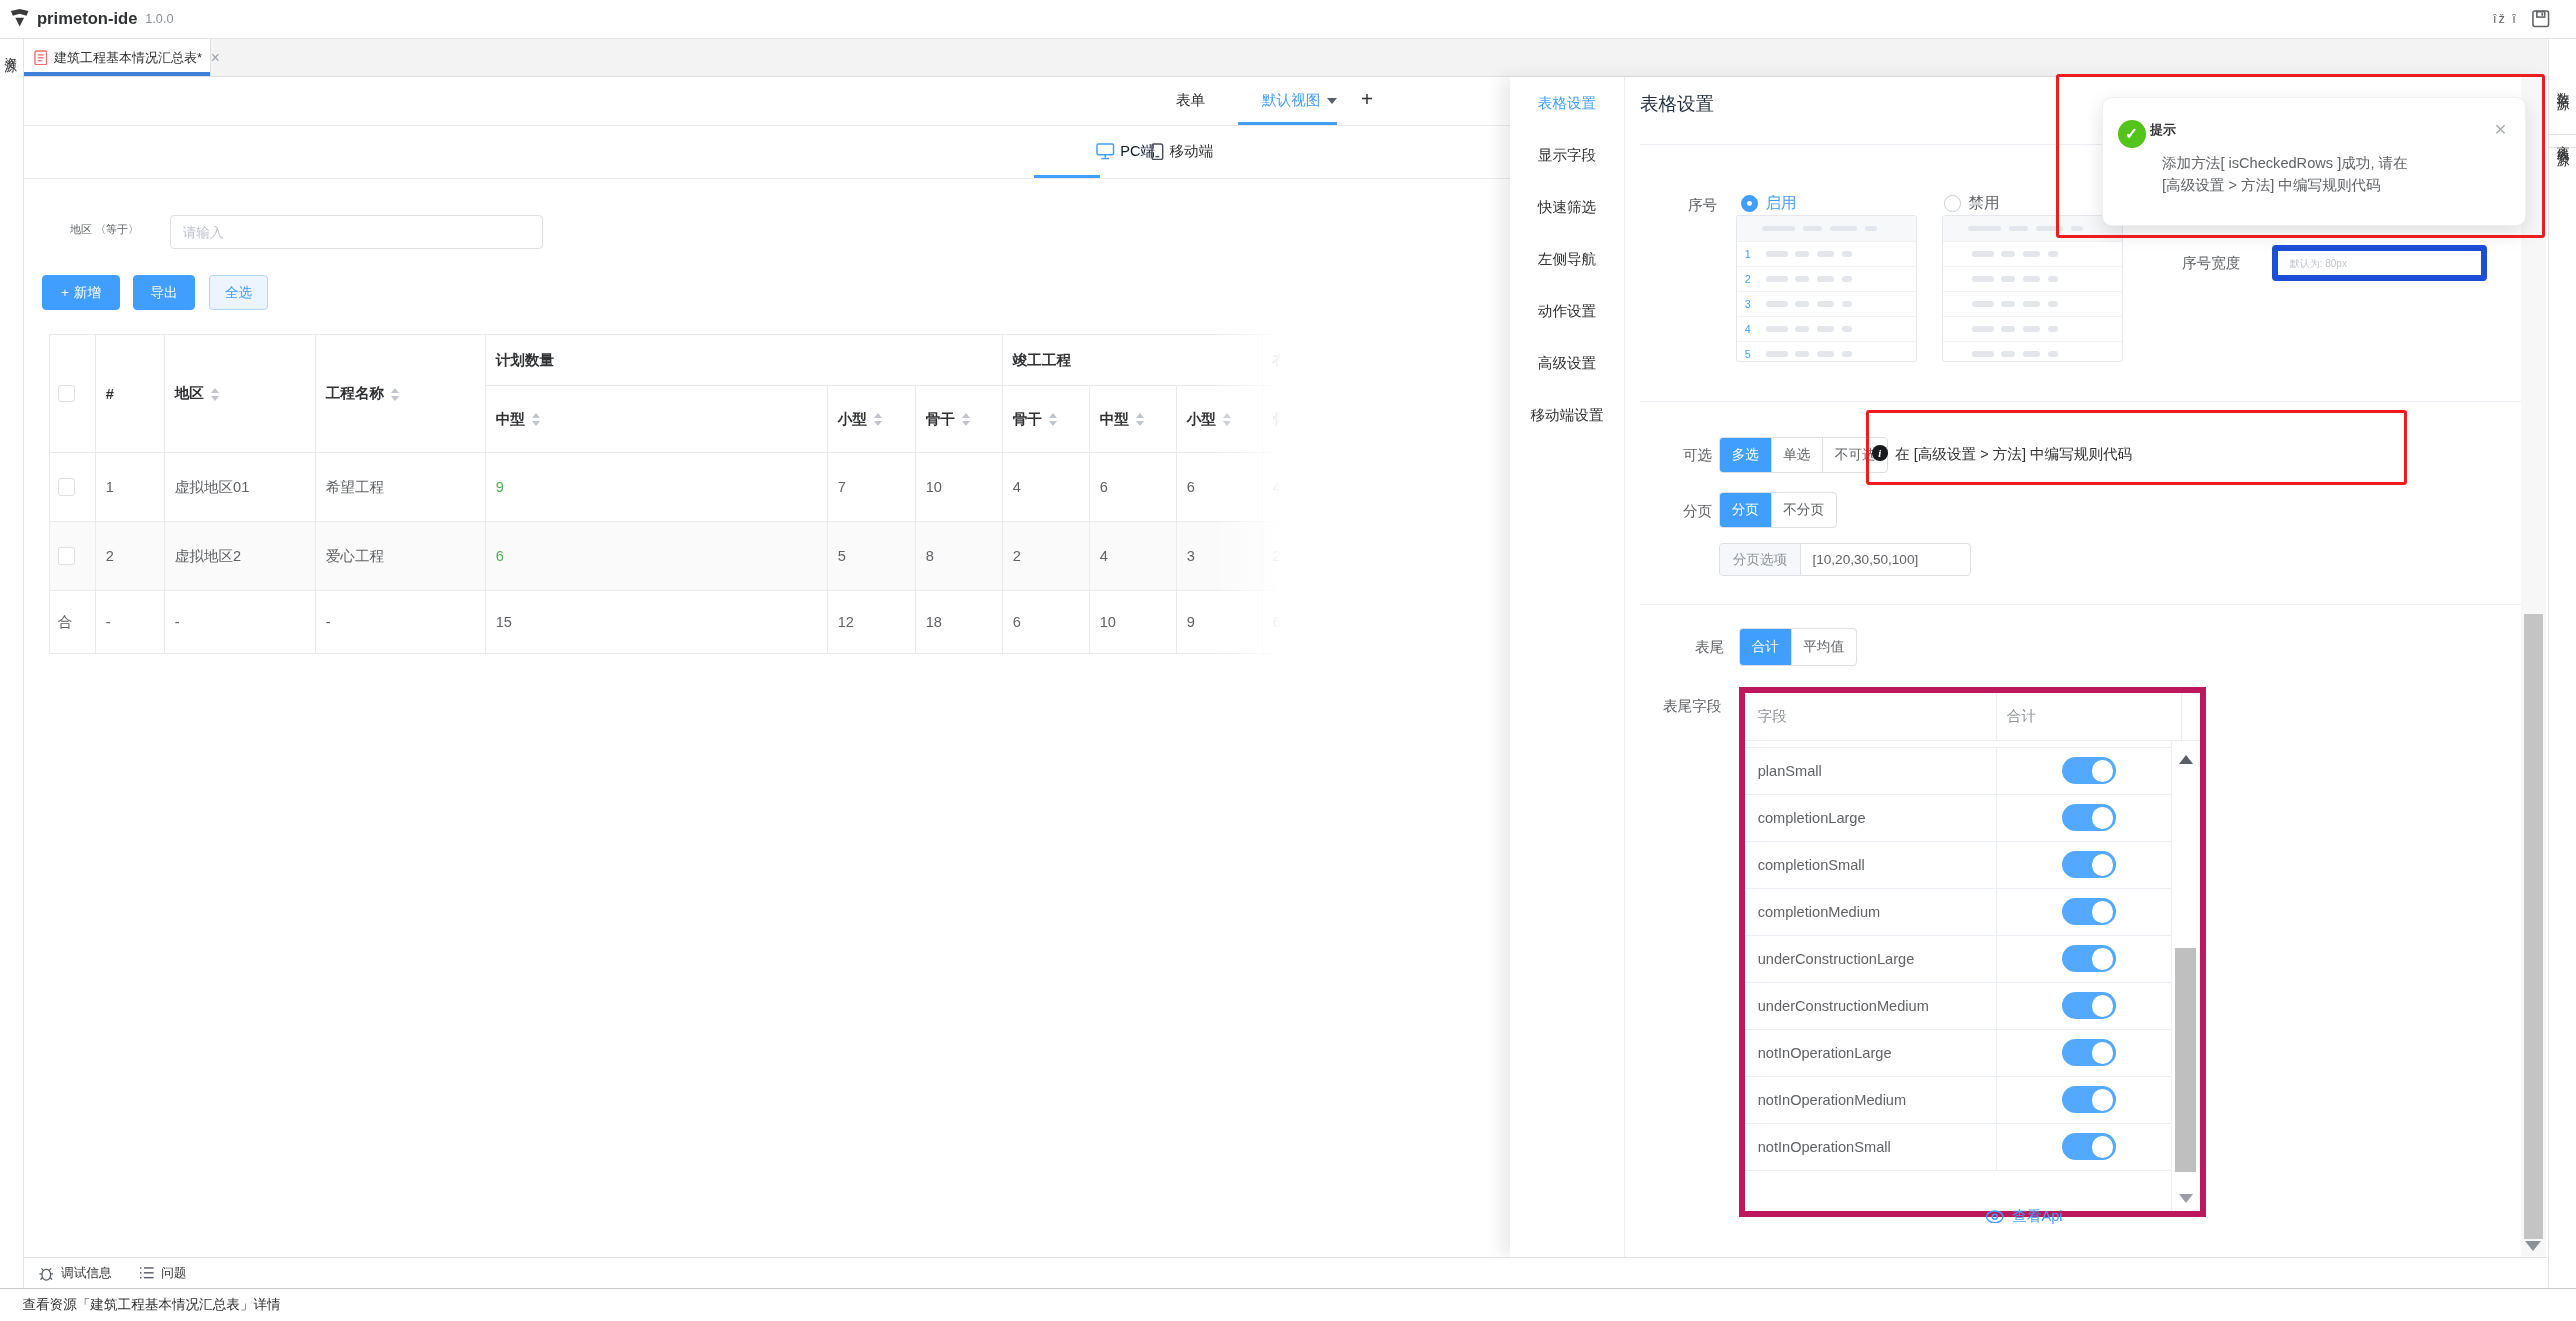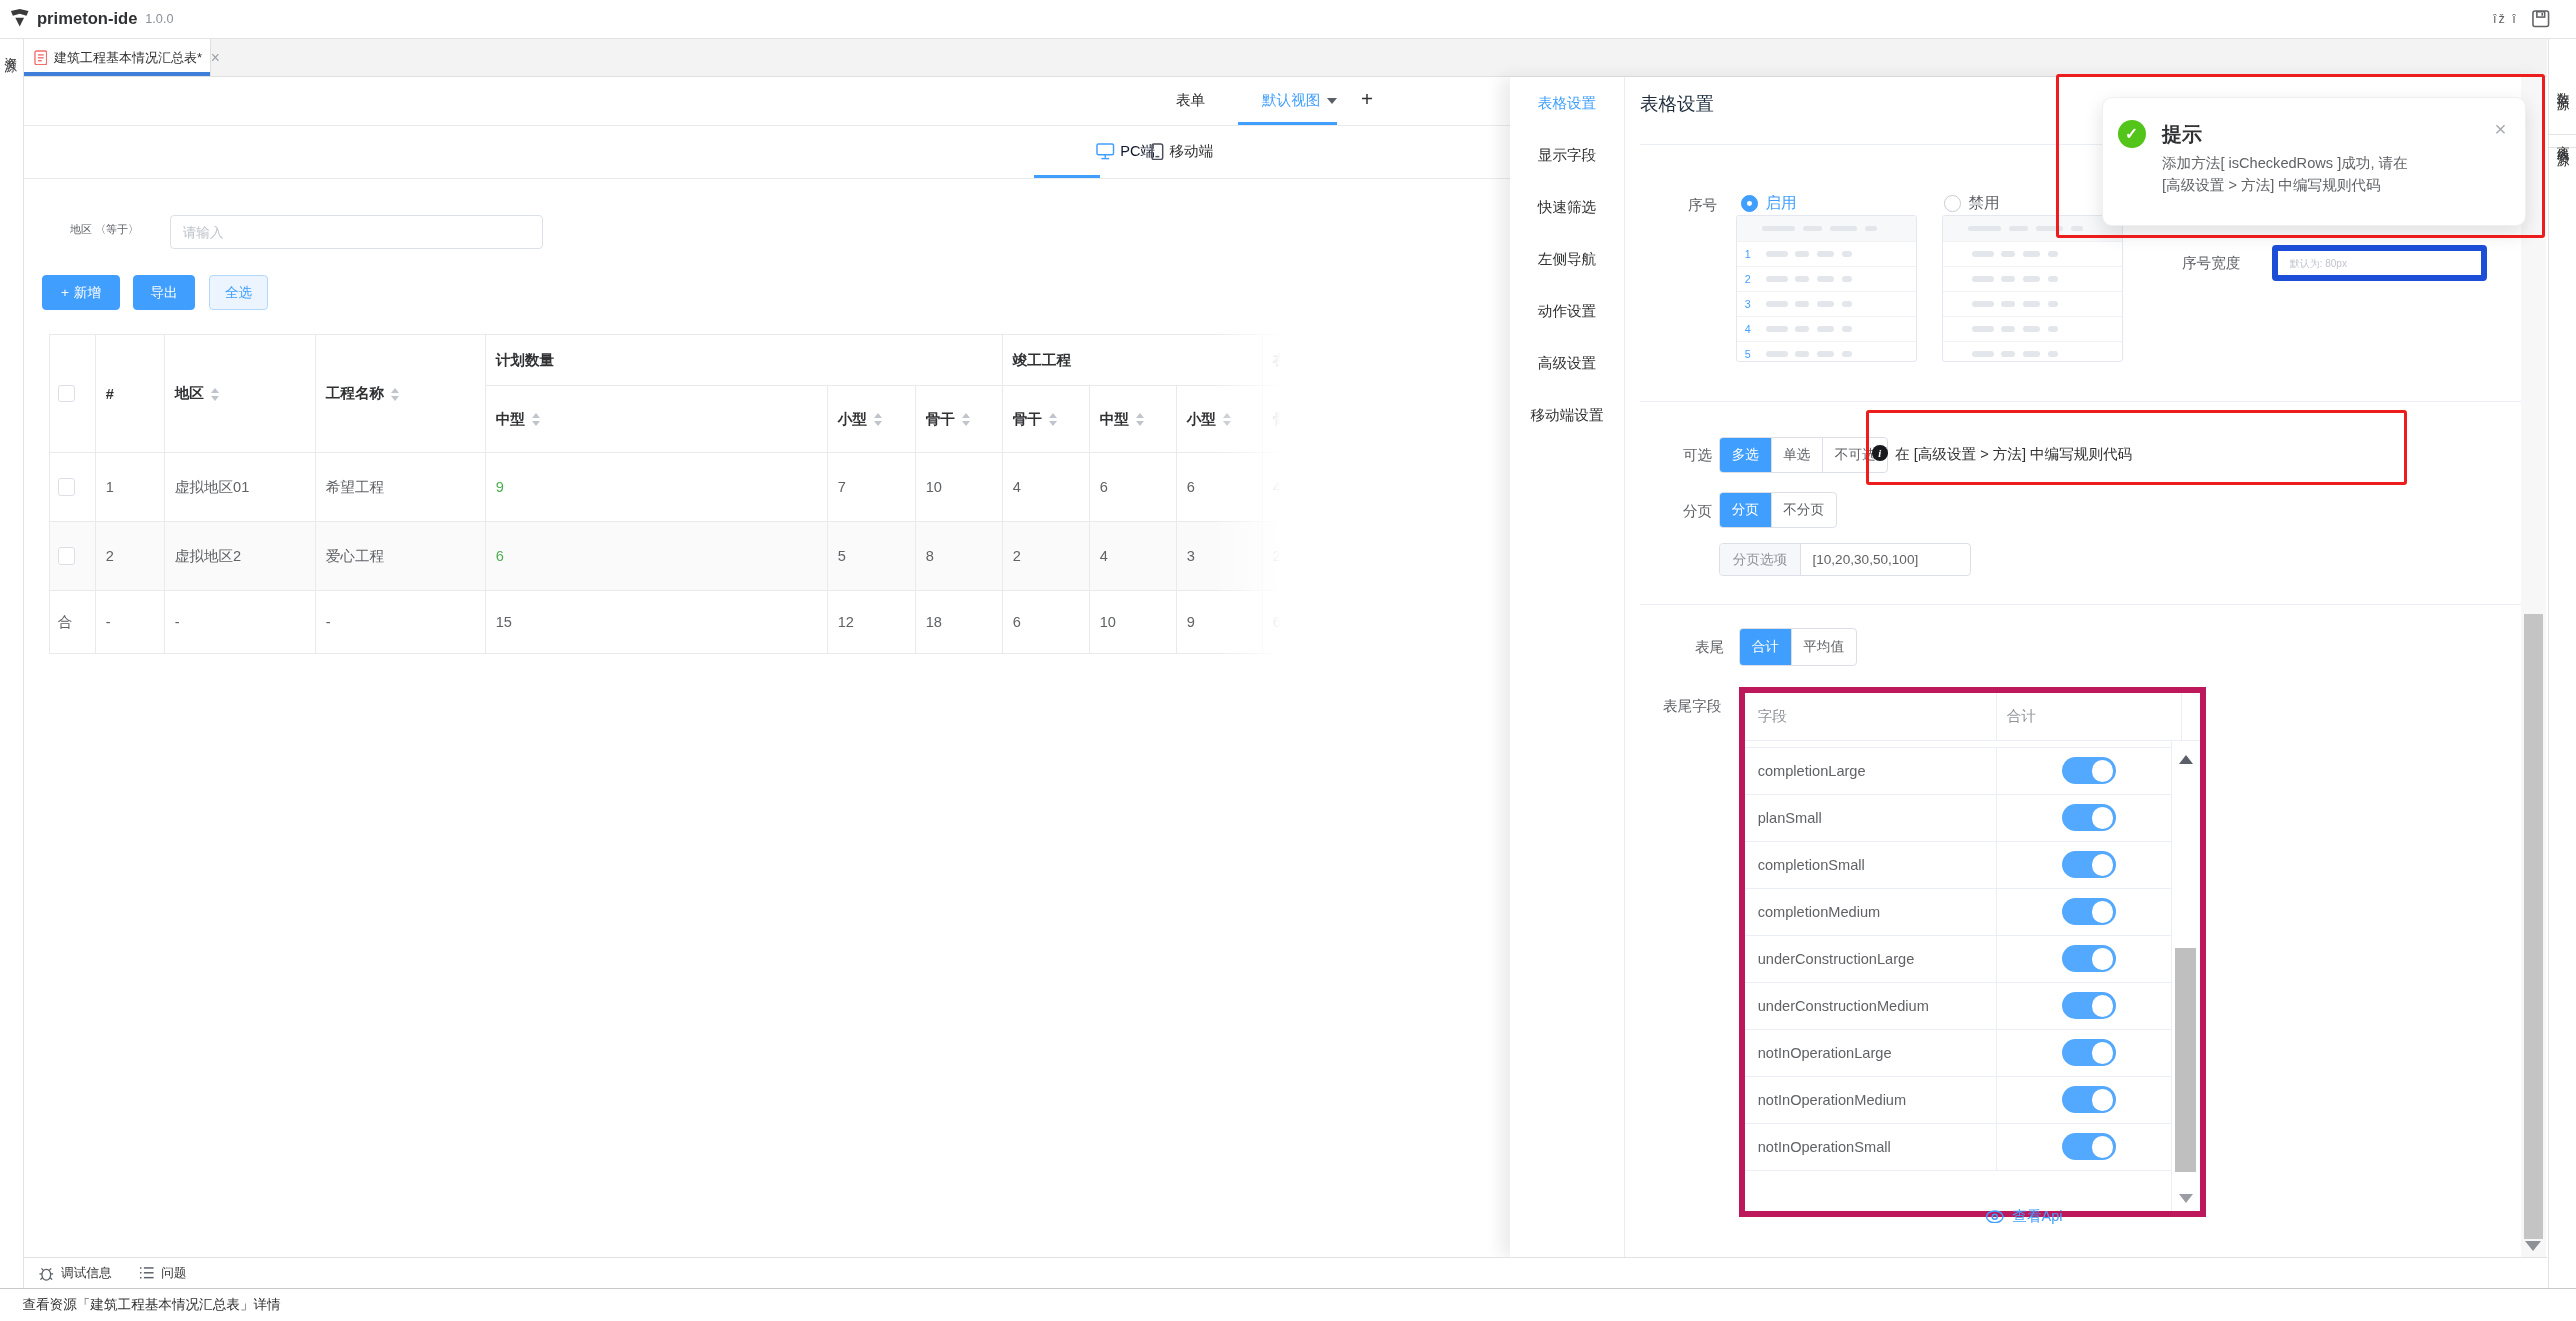--- a/index.html
+++ b/index.html
@@ -119,21 +119,21 @@
   .ff-scroll .thumb{position:absolute;left:2.9px;top:207px;width:21.4px;height:224px;background:#bfbfbf;cursor:pointer;}
   .ff-scroll .tri-dn{position:absolute;left:6.8px;bottom:7.8px;width:0;height:0;border-left:7.8px solid transparent;border-right:7.8px solid transparent;border-top:9.7px solid #9a9da3;}
   .view-api{position:absolute;left:475px;top:1130px;display:flex;align-items:center;gap:7.8px;color:#409eff;font-size:14.6px;cursor:pointer;}
   
   .outer-scroll{position:absolute;left:2521px;top:77px;width:25px;height:1180px;background:#f7f7f7;z-index:20;}
   .outer-scroll .thumb{position:absolute;left:2.9px;top:537px;width:19.5px;height:625px;background:#c4c4c4;cursor:pointer;}
   .outer-scroll .tri-dn{position:absolute;left:3.9px;bottom:5.8px;width:0;height:0;border-left:8.8px solid transparent;border-right:8.8px solid transparent;border-top:10.7px solid #8d9095;}
   
   .toast{position:absolute;left:2102px;top:97px;width:422px;height:127px;background:#fff;border:1px solid #f0f0f0;border-radius:9.7px;box-shadow:0 7.8px 19.5px rgba(0,0,0,0.12);z-index:45;}
   .toast .ok{position:absolute;left:14.6px;top:22.4px;width:28px;height:28px;border-radius:50%;background:#52c41a;color:#fff;display:flex;align-items:center;justify-content:center;font-size:15.6px;font-weight:bold;}
-  .toast .t-title{position:absolute;left:59px;top:23.4px;font-size:20px;font-weight:bold;color:#303133;}
+  .toast .t-title{position:absolute;left:47px;top:23.4px;font-size:13px;font-weight:bold;color:#303133;}
   .toast .t-close{position:absolute;right:18.5px;top:21.4px;font-size:20.5px;color:#a8abb2;cursor:pointer;line-height:1;}
   .toast .t-body{position:absolute;left:59px;top:54px;width:336px;font-size:14.6px;color:#606266;line-height:22.4px;}
   
   .red-rect{position:absolute;border:3.9px solid #ee1d1d;border-radius:2.9px;z-index:50;pointer-events:none;box-sizing:border-box;}
   .rr1{left:2056px;top:74px;width:489px;height:164px;}
   .rr2{left:1866px;top:410px;width:541px;height:75px;}
   
   .debugbar{position:absolute;left:24px;top:1257px;width:2523px;height:31px;background:#fff;border-top:1px solid #e2e2e2;display:flex;align-items:center;gap:27px;padding-left:13.6px;box-sizing:border-box;z-index:15;}
   .dbg-item{display:flex;align-items:center;gap:6.8px;font-size:12.7px;color:#303133;cursor:pointer;}
   .statusbar{position:absolute;left:0;top:1288px;width:2576px;height:33px;background:#fff;border-top:1px solid #c9c9c9;display:flex;align-items:center;padding-left:22.4px;box-sizing:border-box;font-size:13.6px;color:#303133;z-index:60;}
@@ -476,27 +476,27 @@
     <span class="p-label" style="left:153px;top:620px;">表尾字段</span>
     <div class="fftable">
       <div class="ff-head">
         <div class="c1">字段</div>
         <div class="c2">合计</div>
         <div class="c3"></div>
       </div>
       <div class="ff-body">
         <div class="ff-sliver"></div>
         <div class="ff-row">
+            <div class="c1">planSmall</div>
+            <div class="c2">
+              <div class="toggle"></div>
+            </div>
+          </div>
+        <div class="ff-row">
             <div class="c1">completionLarge</div>
-            <div class="c2">
-              <div class="toggle"></div>
-            </div>
-          </div>
-        <div class="ff-row">
-            <div class="c1">planSmall</div>
             <div class="c2">
               <div class="toggle"></div>
             </div>
           </div>
         <div class="ff-row">
             <div class="c1">completionSmall</div>
             <div class="c2">
               <div class="toggle"></div>
             </div>
           </div>

